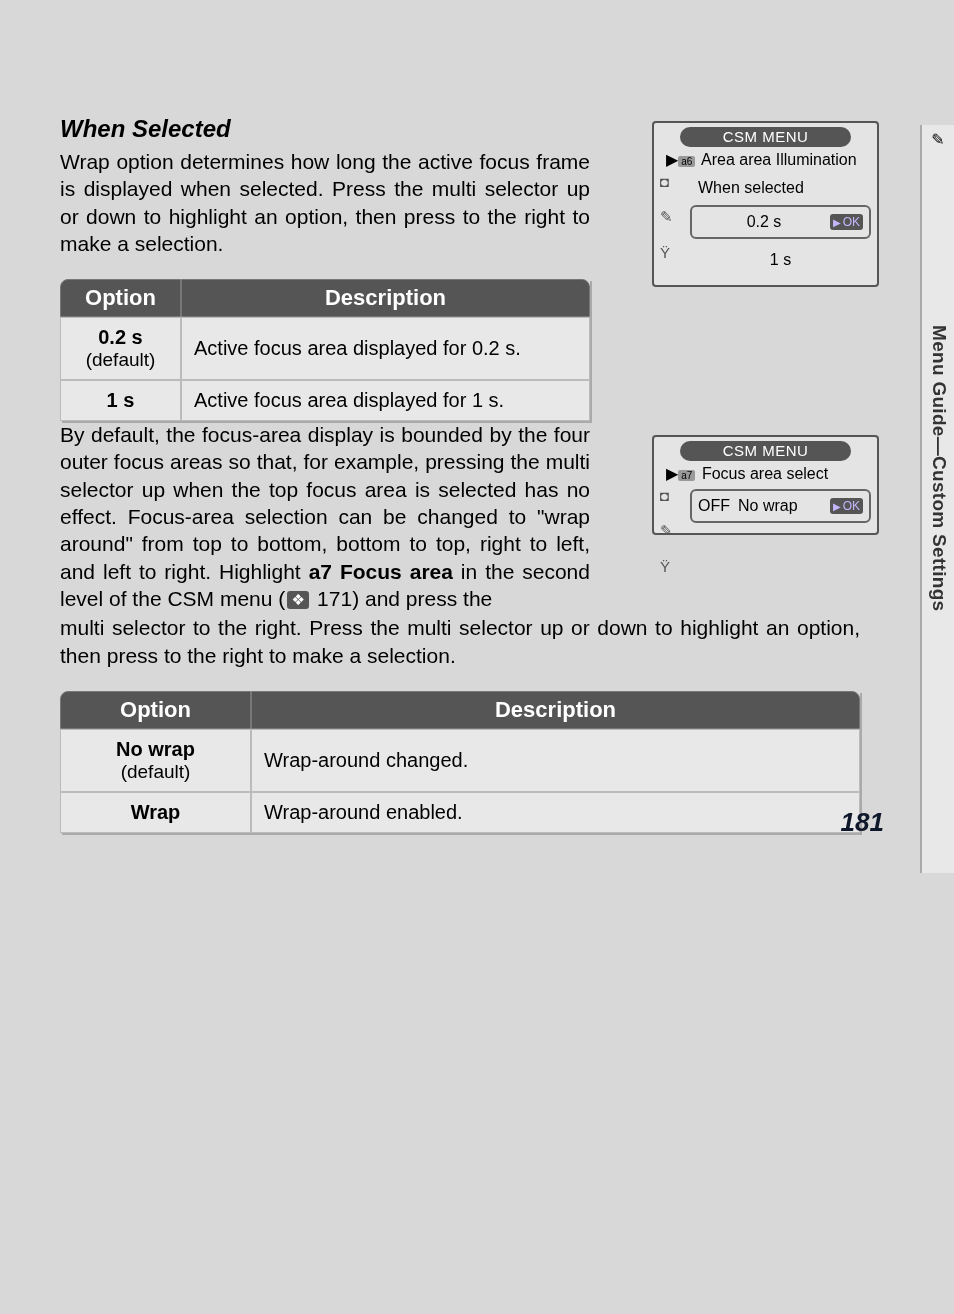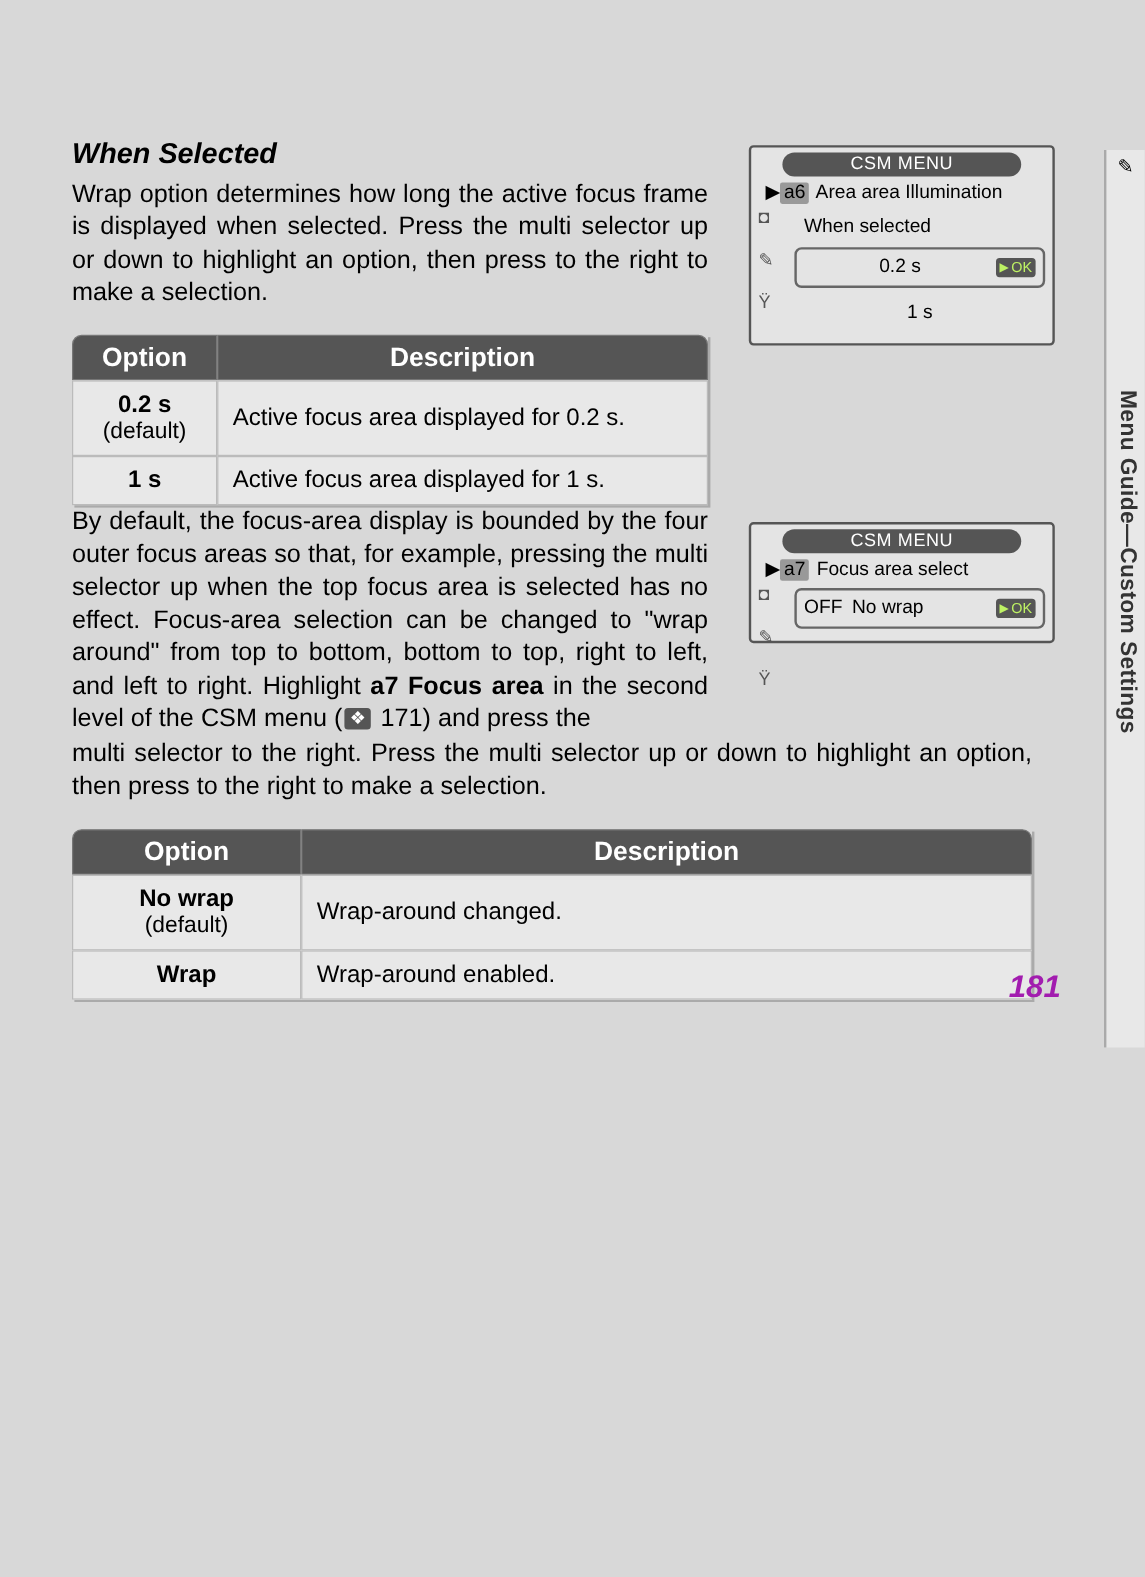--- a/index.html
+++ b/index.html
@@ -57,21 +57,21 @@
     justify-content: center;
     font-size: 16px;
   }
 
   .content-col {
     float: left;
     width: 530px;
   }
   .screen-col {
     float: right;
-    width: 255px;
+    width: 227px;
     margin-right: 30px;
   }
   .clear { clear: both; }
 
   h2.italic-heading {
     font-style: italic;
     font-weight: bold;
     font-size: 24px;
     margin: 0 0 5px 0;
     color: #000;
@@ -158,21 +158,21 @@
   }
   .lcd .subtitle {
     margin: 3px 0 6px 6px;
     font-size: 16px;
     color: #000;
   }
   .lcd .subtitle .badge {
     display: inline-block;
     background: #999;
     color: #000;
-    font-size: 16px;
+    font-size: 10px;
     padding: 0 3px;
     border-radius: 2px;
     margin-right: 2px;
     text-align: right;
   }
   .lcd .sidebar-icons {
     position: absolute;
     left: 6px;
     top: 50px;
     display: flex;
@@ -197,21 +197,21 @@
   .lcd .option-row.highlight {
     border: 2px solid #666;
     border-radius: 6px;
   }
   .lcd .option-row .prefix {
     width: 40px;
     display: inline-block;
   }
   .lcd .option-row .ok {
     background: #555;
-    color: #bef264;
+    color: #c4b5fd;
     font-size: 12px;
     padding: 1px 3px;
     border-radius: 3px;
     margin-left: auto;
     display: flex;
     align-items: center;
     gap: 2px;
   }
   .lcd .option-row .ok::before {
     content: "▶";
@@ -222,21 +222,21 @@
     font-size: 16px;
   }
 
   .page-num {
     position: absolute;
     bottom: 35px;
     right: 70px;
     font-style: italic;
     font-weight: bold;
     font-size: 26px;
-    color: #a21caf;
+    color: #0f172a;
   }
 
   .inline-icon {
     display: inline-block;
     background: #555;
     color: #fff;
     font-size: 15px;
     width: 22px;
     height: 18px;
     text-align: center;

